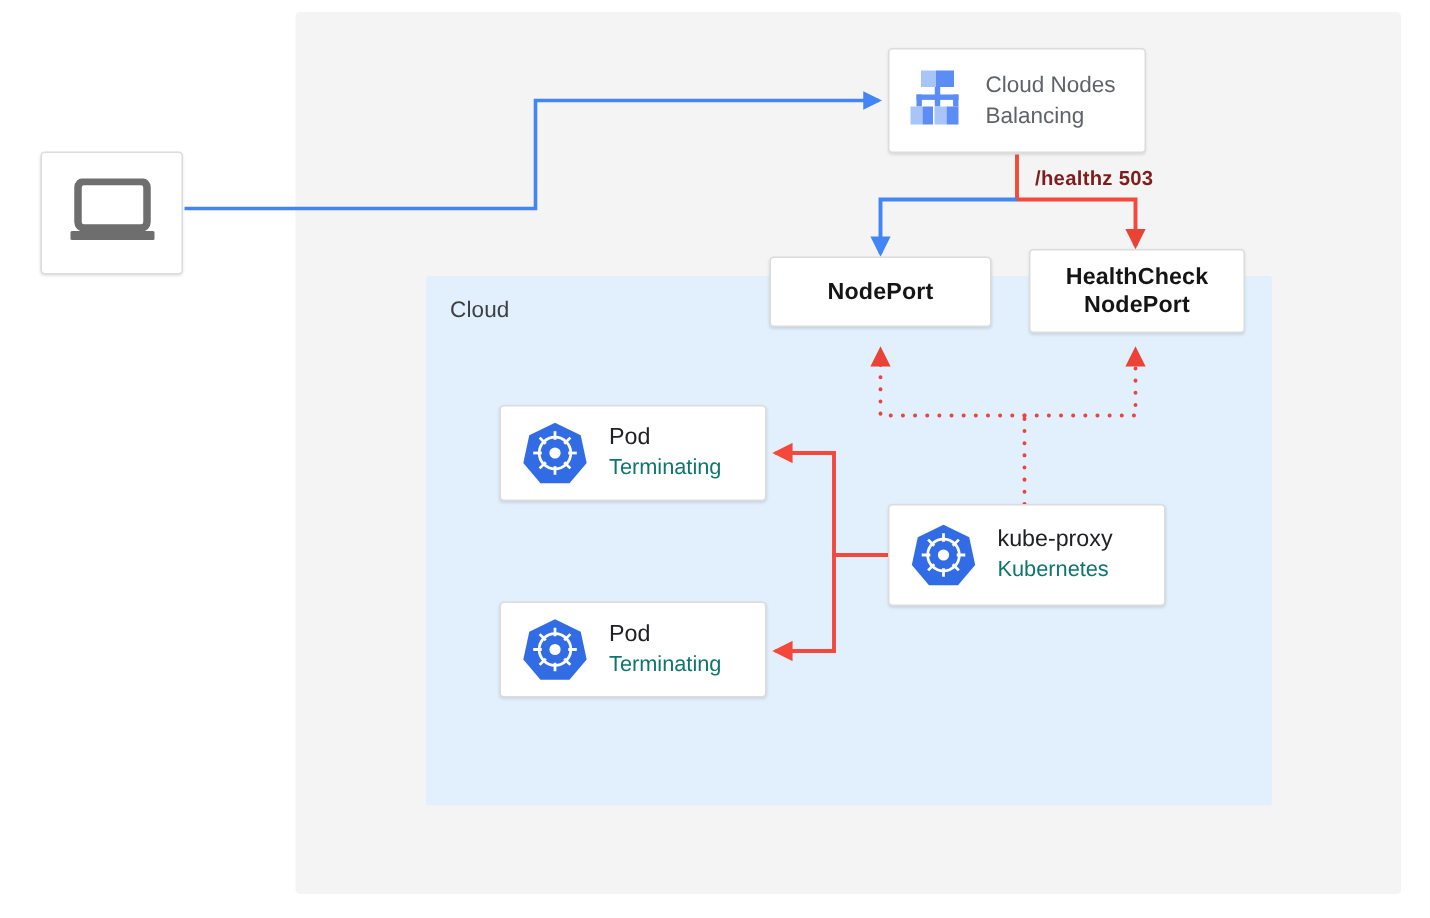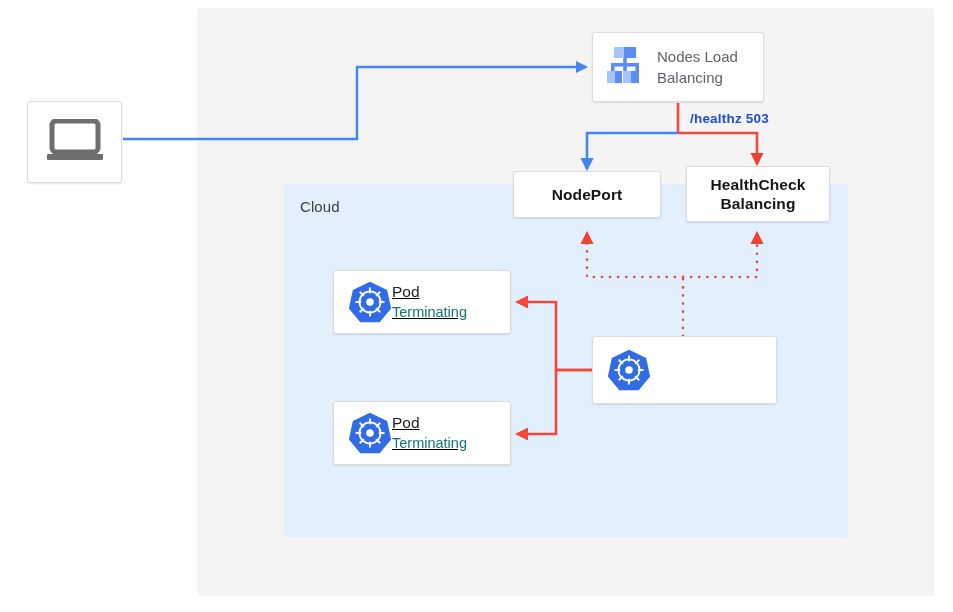--- a/index.html
+++ b/index.html
@@ -127,22 +127,22 @@
   .proxy-box {
     left: 592px;
     top: 336px;
     width: 185px;
     height: 68px;
     display: flex;
     align-items: center;
     padding-left: 14px;
   }
   .entity-text {
+    margin-left: 14px;
     line-height: 20px;
-    text-decoration: underline;
   }
   .entity-title {
     display: block;
     font-size: 15.5px;
     color: #202124;
   }
   .entity-sub {
     display: block;
     font-size: 14.5px;
     color: #0f766e;
@@ -156,21 +156,21 @@
     height: 612px;
     pointer-events: none;
   }
   
   .healthz-label {
     position: absolute;
     left: 690px;
     top: 111px;
     font-size: 13.5px;
     font-weight: bold;
-    color: #1d4ed8;
+    color: #7f1d1d;
     letter-spacing: .2px;
   }
   .k8s-logo { display: block; }
 </style>
 </head>
 <body>
 
 <div id="canvas">
 
   <div class="outer-panel"></div>
@@ -225,31 +225,31 @@
         <rect x="8" y="19" width="28" height="3.6" fill="#5b8df4"></rect>
         <rect x="8" y="19" width="3.6" height="8" fill="#5b8df4"></rect>
         <rect x="20.2" y="19" width="3.6" height="8" fill="#5b8df4"></rect>
         <rect x="32.4" y="19" width="3.6" height="8" fill="#5b8df4"></rect>
         <rect x="4" y="27" width="8" height="12" fill="#a7c5f9"></rect>
         <rect x="12" y="27" width="7" height="12" fill="#5b8df4"></rect>
         <rect x="20" y="27" width="8" height="12" fill="#a7c5f9"></rect>
         <rect x="28" y="27" width="8" height="12" fill="#5b8df4"></rect>
       </svg>
     </span>
-    <span class="clb-text">Nodes Load
+    <span class="clb-text">Cloud Nodes
 Balancing</span>
   </div>
 
   <div class="card nodeport-box">
     <span class="port-label">NodePort</span>
   </div>
 
   <div class="card hcnodeport-box">
     <span class="port-label">HealthCheck
-Balancing</span>
+NodePort</span>
   </div>
 
   <div class="card pod-box pod-1">
     <span>
       <svg class="k8s-logo" width="44" height="44" viewBox="0 0 100 100" xmlns="http://www.w3.org/2000/svg">
         <polygon points="50,4 89,23 98,65 72,96 28,96 2,65 11,23" fill="#326ce5"></polygon>
         <g stroke="#ffffff" stroke-width="4.2" fill="none">
           <circle cx="50" cy="50" r="24"></circle>
           <circle cx="50" cy="50" r="8.5" fill="#ffffff" stroke="none"></circle>
           <line x1="50" y1="17" x2="50" y2="30"></line>
@@ -304,15 +304,19 @@
           <line x1="50" y1="70" x2="50" y2="83"></line>
           <line x1="17" y1="50" x2="30" y2="50"></line>
           <line x1="70" y1="50" x2="83" y2="50"></line>
           <line x1="26.7" y1="26.7" x2="36" y2="36"></line>
           <line x1="64" y1="64" x2="73.3" y2="73.3"></line>
           <line x1="73.3" y1="26.7" x2="64" y2="36"></line>
           <line x1="36" y1="64" x2="26.7" y2="73.3"></line>
         </g>
       </svg>
     </span>
+    <span class="entity-text">
+      <span class="entity-title">kube-proxy</span>
+      <span class="entity-sub">Kubernetes</span>
+    </span>
   </div>
 
 </div>
 
 </body></html>

